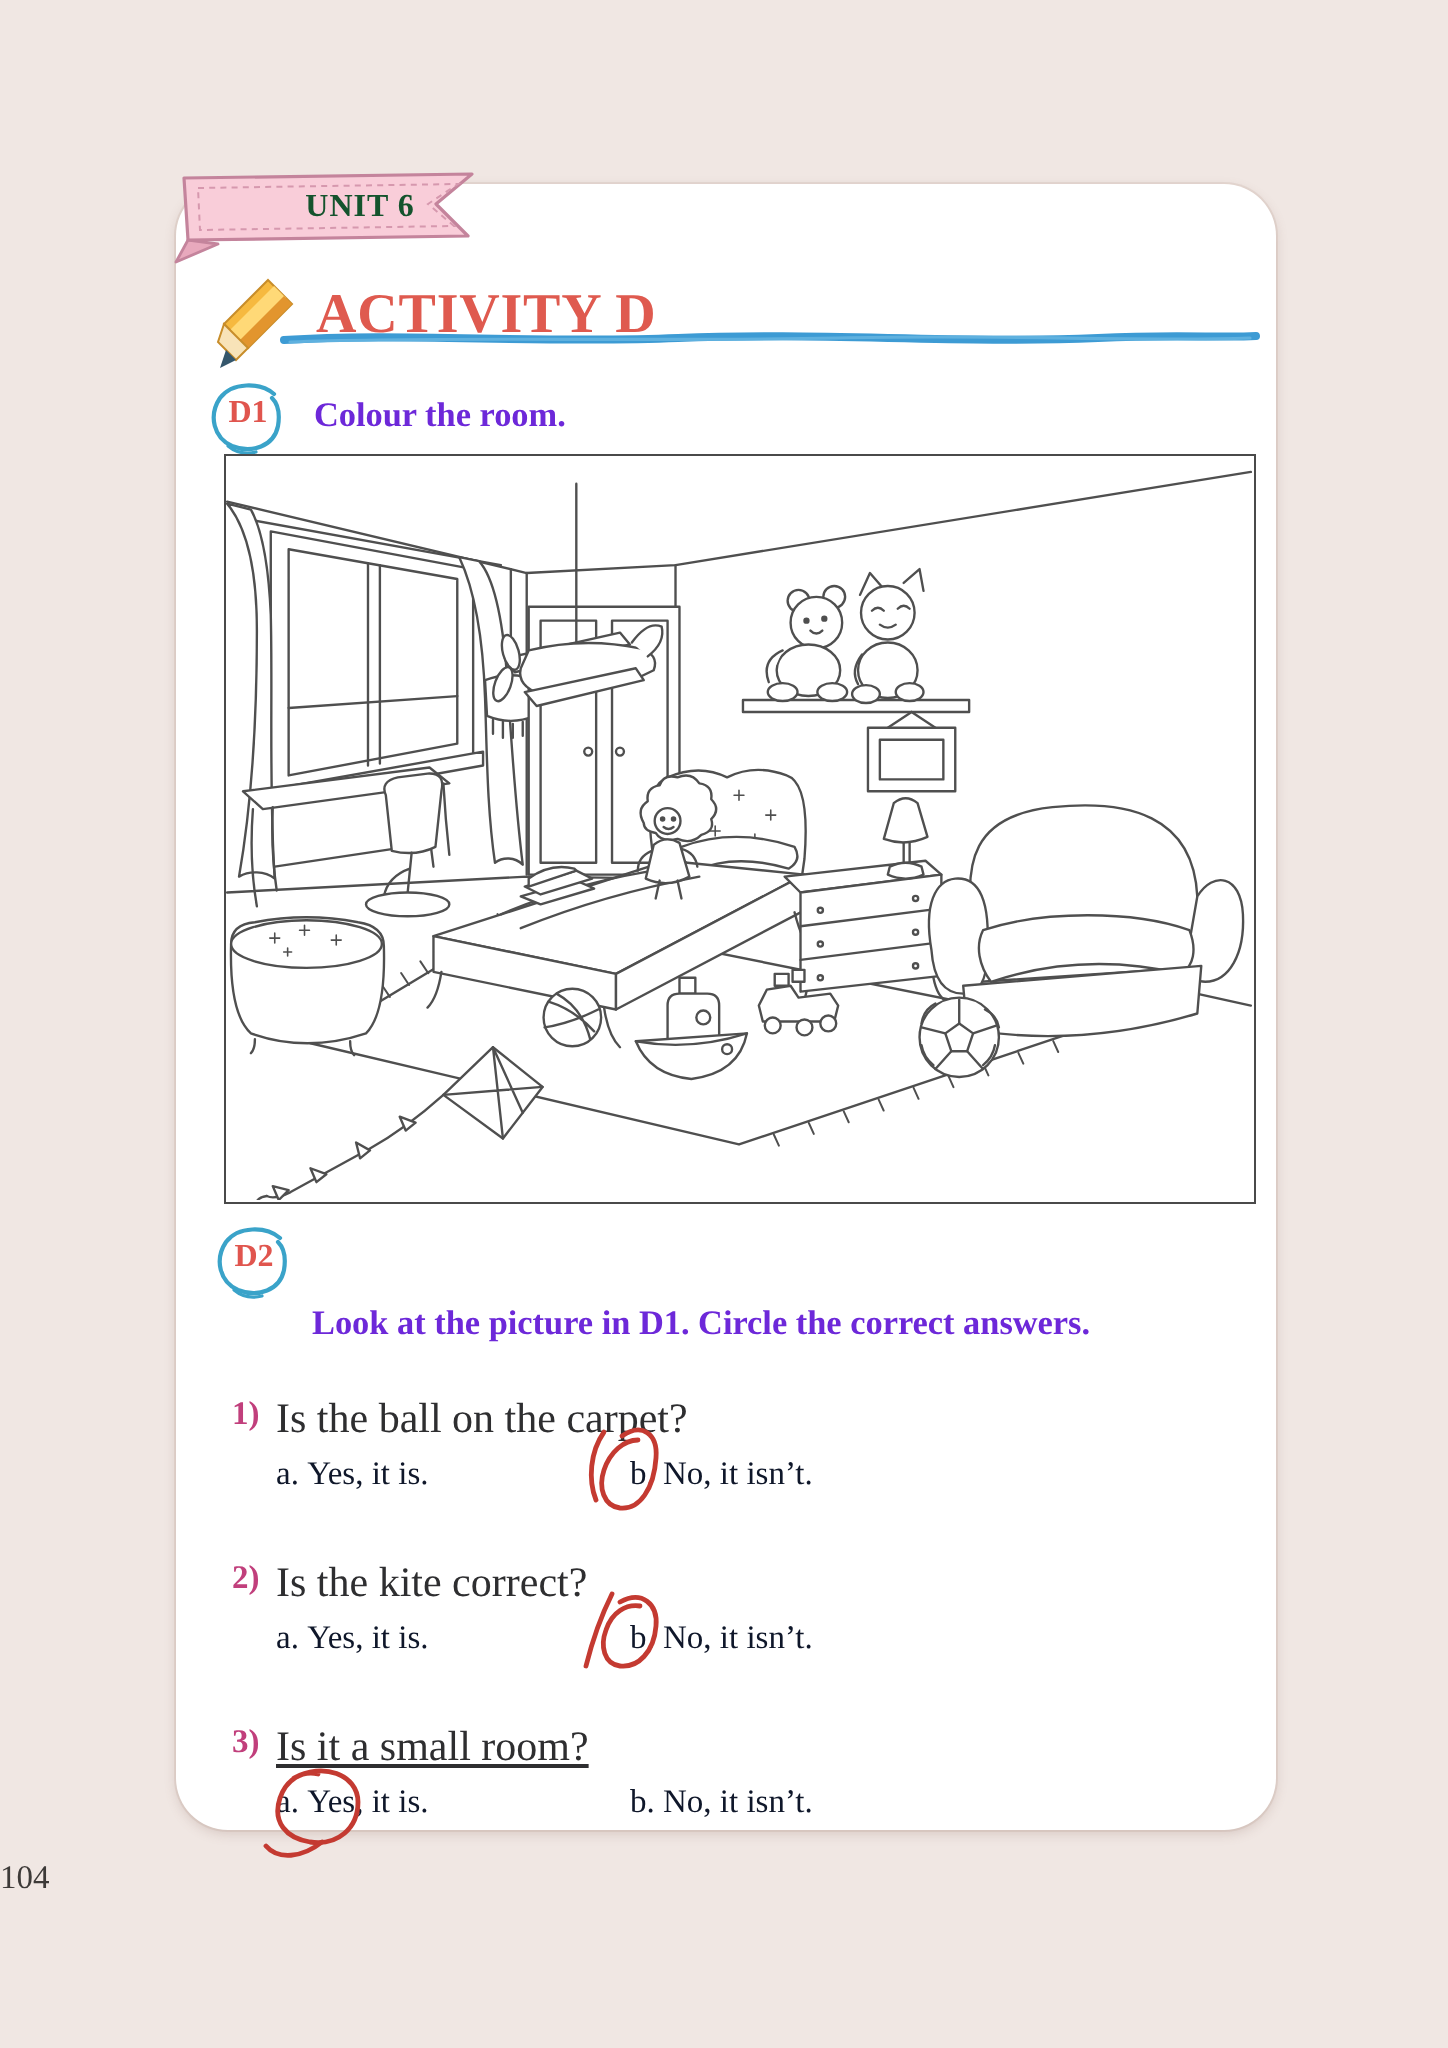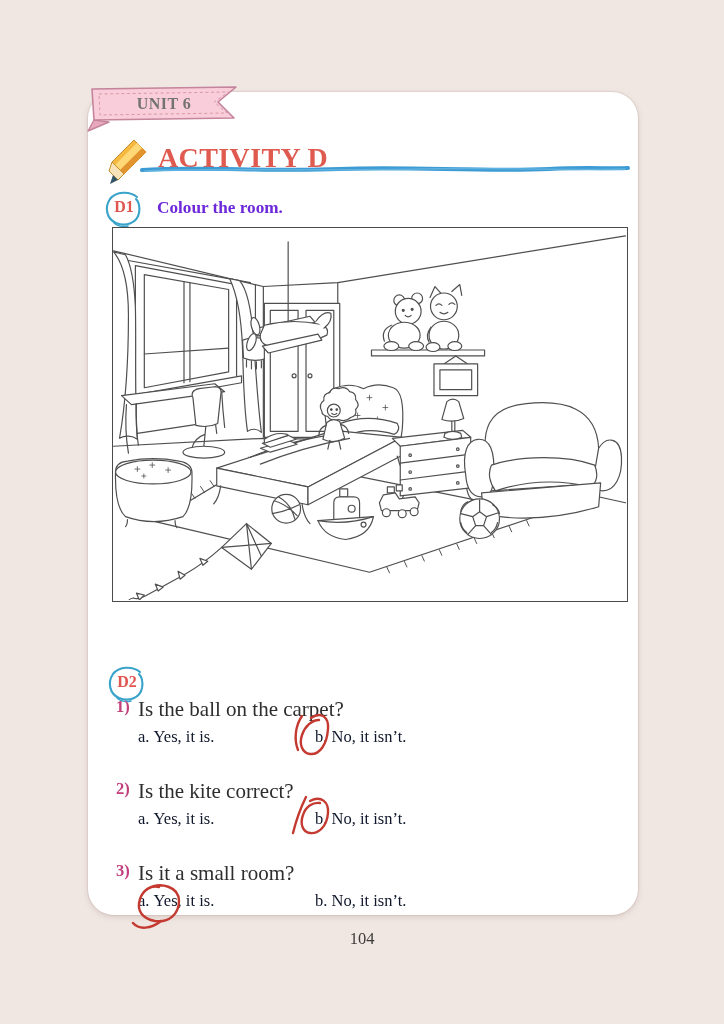--- a/index.html
+++ b/index.html
@@ -1,32 +1,32 @@
 <!DOCTYPE html>
 <html><head>
 <meta charset="utf-8">
 <style>
   html,body{margin:0;padding:0;}
   body{width:724px;height:1024px;font-family:"Liberation Serif","DejaVu Serif",serif;}
   .screen{position:relative;width:724px;height:1024px;background:#f0e7e3;overflow:hidden;}
   .abs{position:absolute;white-space:nowrap;}
   .card{position:absolute;left:88px;top:92px;width:550px;height:823px;background:#ffffff;
         border-radius:26px;box-shadow:0 2px 6px rgba(130,95,85,.22),0 0 0 1px rgba(200,175,165,.25);}
-  .ribbon-label{left:96px;top:95px;width:136px;text-align:center;font-size:16px;font-weight:700;
-        color:#737373;letter-spacing:.5px;}
+  .ribbon-label{left:112px;top:95px;width:136px;text-align:center;font-size:16px;font-weight:700;
+        color:#14532d;letter-spacing:.5px;}
   .activity-title{left:158px;top:142px;font-size:28px;font-weight:700;color:#df5a4f;letter-spacing:.4px;}
   .badge-label{font-size:16px;font-weight:700;color:#e0554e;text-align:center;width:100%;}
   .badge{position:absolute;width:42px;height:40px;text-decoration:underline;}
   .badge span{position:absolute;left:0;top:9px;}
   .instruction{font-size:17.2px;font-weight:700;color:#6d28d9;}
   .picture-box{position:absolute;left:112px;top:227px;width:516px;height:375px;border:1.4px solid #4a4a4a;background:#fff;box-sizing:border-box;}
   .qnum{font-size:16.5px;font-weight:700;color:#c13f7c;}
   .qtext{font-size:21px;color:#2e2e30;}
   .opt{font-size:16.5px;color:#0f172a;}
-  .page-number{left:0;right:0;top:929px;text-align:center;font-size:16.5px;color:#3d3a38;}
+  .page-number{left:0;right:0;top:929px;text-align:left;font-size:16.5px;color:#3d3a38;}
   svg{display:block;}
 </style>
 </head>
 <body>
 
 <div class="screen">
 
   <div class="card"></div>
 
   <svg class="abs" style="left:86px;top:85px;" width="160" height="50" viewBox="0 0 160 50">
@@ -251,48 +251,49 @@
           <path d="M134,298 L139,344 M109,322 L159,318 M134,298 L149,331"></path>
           <path d="M109,322 Q90,339 72,349 Q50,361 32,371 Q24,375 20,373"></path>
           <path d="M95,336 L87,333 L90,340 Z M72,350 L65,346 L67,354 Z M50,362 L42,359 L45,366 Z M31,370 L23,368 L26,375 Z" fill="#fff"></path>
           <path d="M20,373 q-7,1 -5,7 q2,5 -5,5"></path>
         </g>
 
       </g>
     </svg>
   </div>
 
-  <div class="badge" style="left:106px;top:664px;">
+  <div class="badge" style="left:106px;top:611px;">
     <svg width="42" height="40" viewBox="0 0 42 40">
       <path d="M34,8 C27,2 13,2 7,10 C1,19 4,30 13,34 C23,38 34,34 36,24 C37,18 36,13 33,10" fill="none" stroke="#3aa3c9" stroke-width="2.1" stroke-linecap="round"></path>
       <path d="M11,34 Q17,39 25,37" fill="none" stroke="#3aa3c9" stroke-width="1.6" stroke-linecap="round"></path>
     </svg>
     <span class="badge-label">D2</span>
   </div>
+  <span class="abs instruction" style="left:156px;top:652px;">Look at the picture in D1. Circle the correct answers.</span>
 
   <span class="abs qnum" style="left:116px;top:697px;">1)</span>
   <span class="abs qtext" style="left:138px;top:697px;">Is the ball on the carpet?</span>
   <span class="abs opt" style="left:138px;top:727px;"><span>a.</span>&nbsp;<span>Yes, it is.</span></span>
   <span class="abs opt" style="left:315px;top:727px;"><span>b.</span>&nbsp;<span>No, it isn’t.</span></span>
   <svg class="abs" style="left:291px;top:708px;" width="42" height="54" viewBox="0 0 42 54">
     <path d="M7,42 C3,32 4,18 11,8" fill="none" stroke="#c43a31" stroke-width="2.4" stroke-linecap="round"></path>
     <path d="M20,10 C30,3 38,9 37,21 C36,36 29,47 19,46 C11,45 8,36 11,27 C14,18 21,12 28,12" fill="none" stroke="#c43a31" stroke-width="2.4" stroke-linecap="round"></path>
   </svg>
 
   <span class="abs qnum" style="left:116px;top:779px;">2)</span>
   <span class="abs qtext" style="left:138px;top:779px;">Is the kite correct?</span>
   <span class="abs opt" style="left:138px;top:809px;"><span>a.</span>&nbsp;<span>Yes, it is.</span></span>
   <span class="abs opt" style="left:315px;top:809px;"><span>b.</span>&nbsp;<span>No, it isn’t.</span></span>
   <svg class="abs" style="left:288px;top:793px;" width="44" height="46" viewBox="0 0 44 46">
     <path d="M5,40 C8,28 12,16 18,4" fill="none" stroke="#c43a31" stroke-width="2.4" stroke-linecap="round"></path>
     <path d="M22,8 C33,2 41,9 40,20 C39,33 31,41 22,40 C14,39 12,30 15,22 C18,13 25,9 32,10" fill="none" stroke="#c43a31" stroke-width="2.4" stroke-linecap="round"></path>
   </svg>
 
   <span class="abs qnum" style="left:116px;top:861px;">3)</span>
-  <span class="abs qtext" style="left:138px;top:861px;">Is it a small room?</span>
+  <span class="abs qtext" style="left:138px;top:861px;text-decoration:underline;">Is it a small room?</span>
   <span class="abs opt" style="left:138px;top:891px;"><span>a.</span>&nbsp;<span>Yes, it is.</span></span>
   <span class="abs opt" style="left:315px;top:891px;"><span>b.</span>&nbsp;<span>No, it isn’t.</span></span>
   <svg class="abs" style="left:131px;top:879px;" width="58" height="50" viewBox="0 0 58 50">
     <path d="M16,10 C30,2 48,8 48,22 C48,35 38,44 24,42 C12,40 5,32 9,20 C12,11 20,6 28,8" fill="none" stroke="#c43a31" stroke-width="2.4" stroke-linecap="round"></path>
     <path d="M30,42 C20,50 8,51 2,44" fill="none" stroke="#c43a31" stroke-width="2.4" stroke-linecap="round"></path>
   </svg>
 
   <span class="abs page-number">104</span>
 
 </div>

